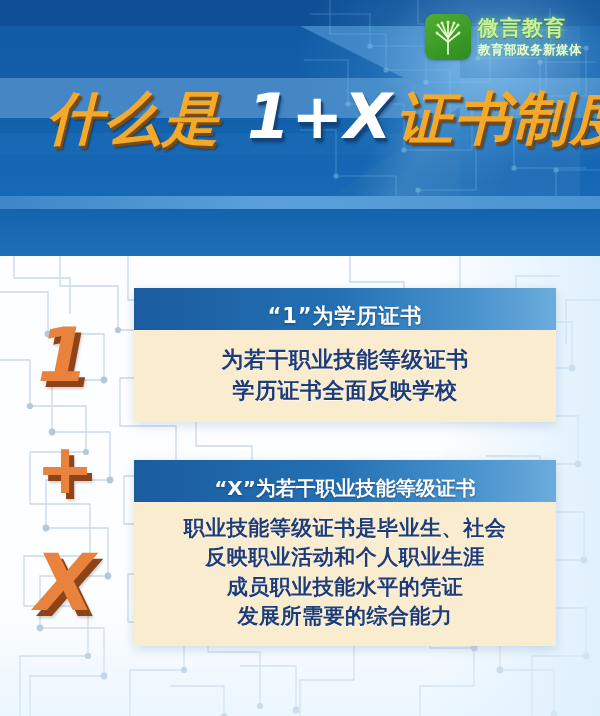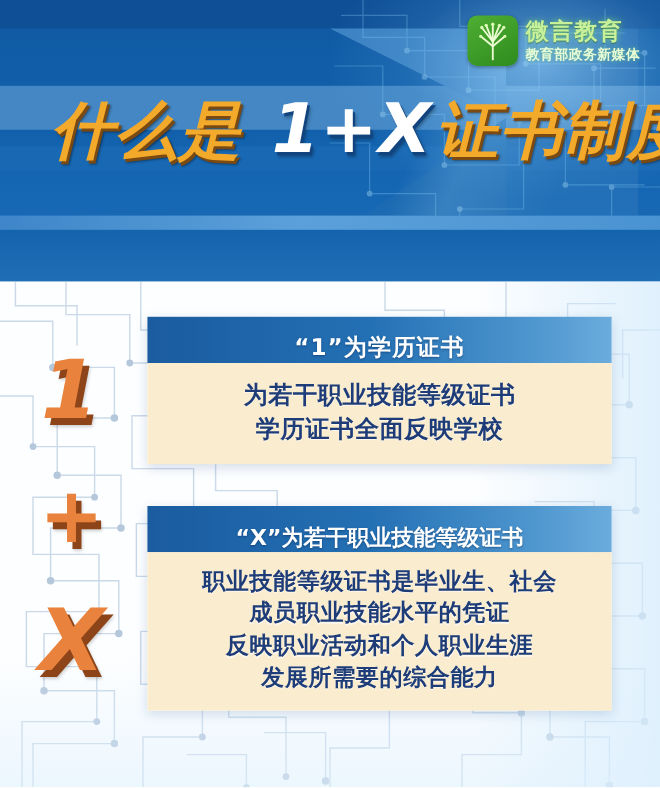--- a/index.html
+++ b/index.html
@@ -345,20 +345,20 @@
         <div class="card-line">学历证书全面反映学校</div>
       </div>
     </div>
 
     <div class="card card-2">
       <div class="card-head">
         <span class="card-head-txt">“X”为若干职业技能等级证书</span>
       </div>
       <div class="card-body">
         <div class="card-line">职业技能等级证书是毕业生、社会</div>
+        <div class="card-line">反映职业活动和个人职业生涯</div>
         <div class="card-line">成员职业技能水平的凭证</div>
-        <div class="card-line">反映职业活动和个人职业生涯</div>
         <div class="card-line">发展所需要的综合能力</div>
       </div>
     </div>
 
   </div>
 </div>
 
 </body></html>

